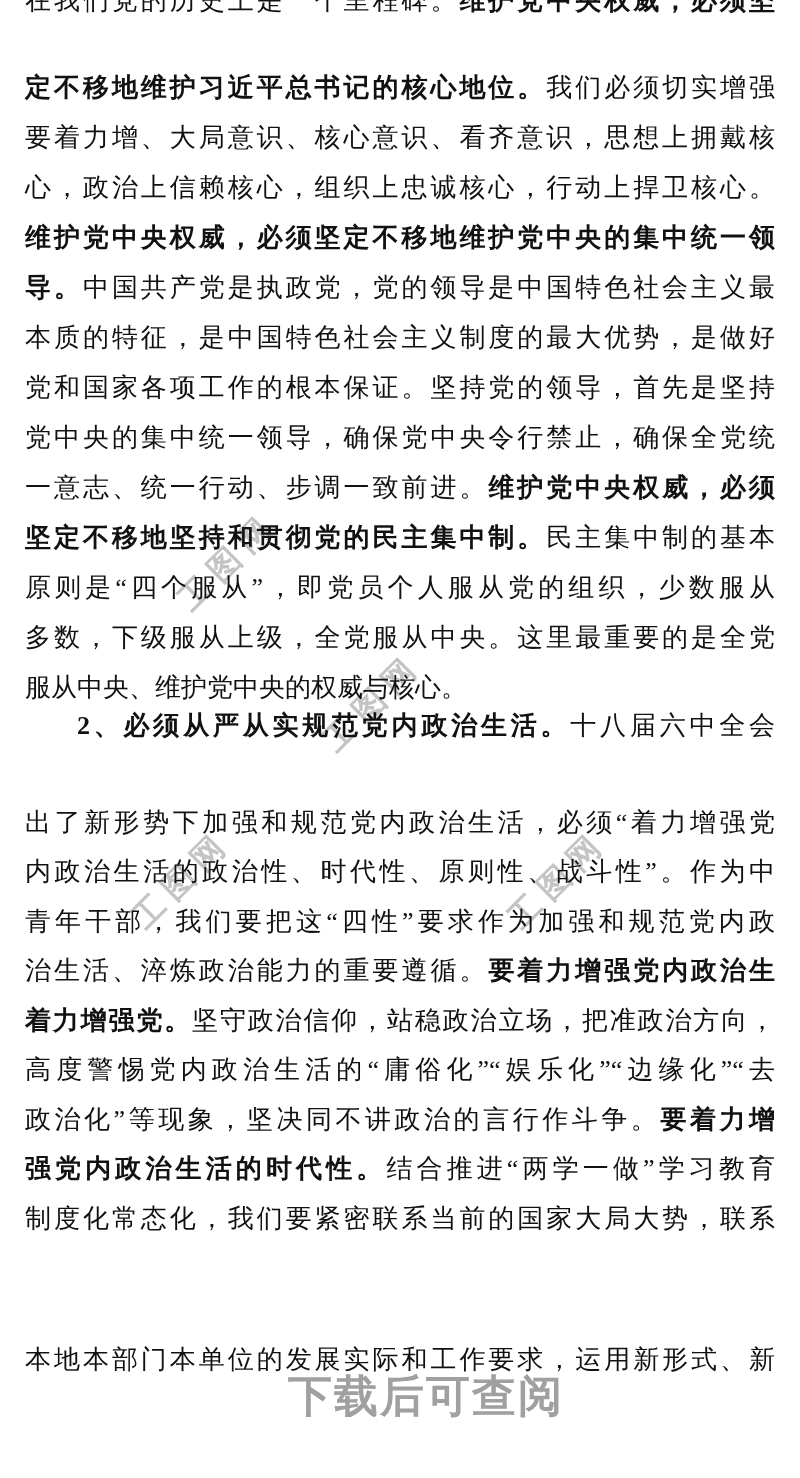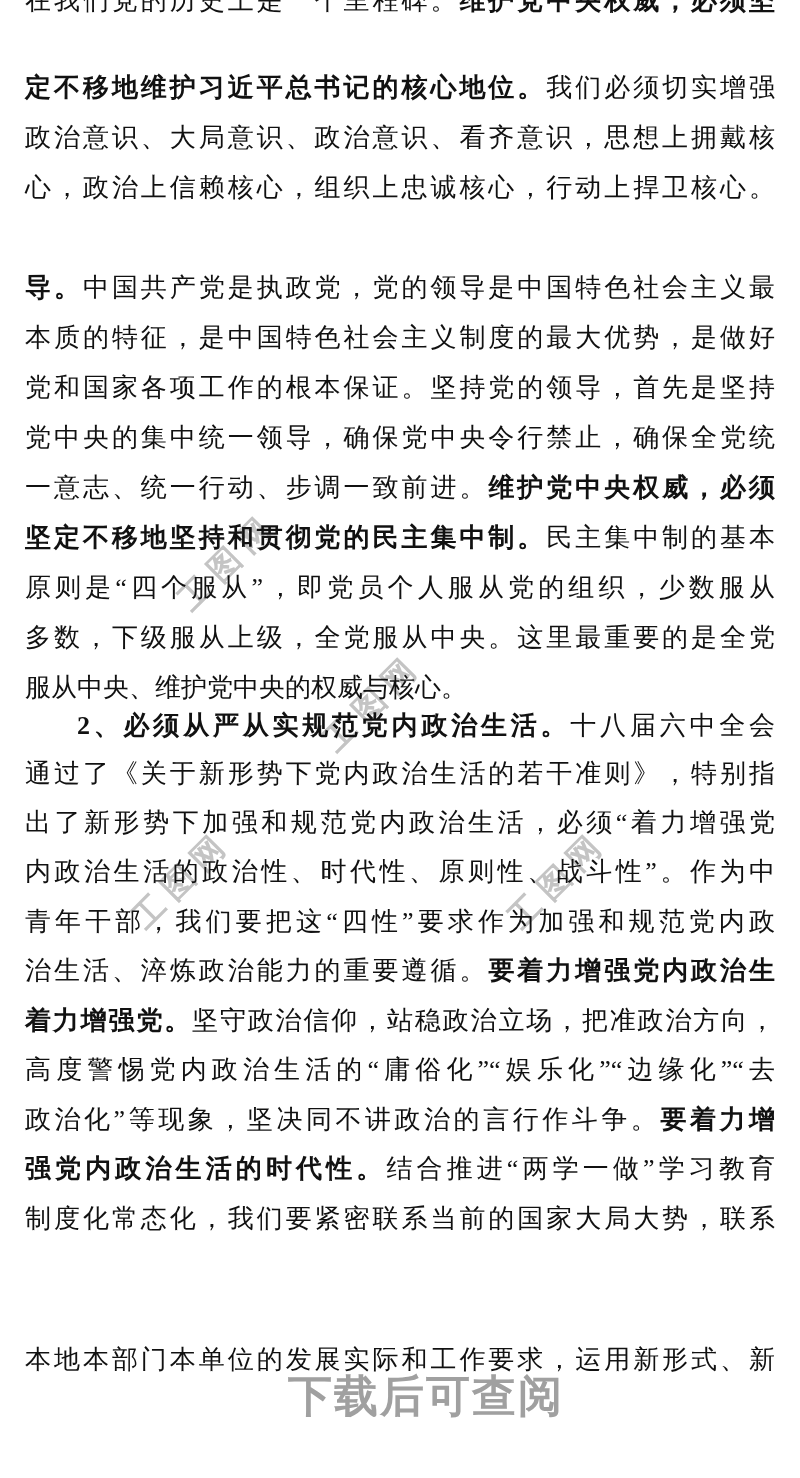--- a/index.html
+++ b/index.html
@@ -59,33 +59,33 @@
 <div class="page">
   <div id="watermark-layer">
       <span class="wm" style="left: 228px; top: 562px; color: rgb(196, 196, 196);">工图网</span>
       <span class="wm" style="left: 373px; top: 703px; color: rgb(196, 196, 196);">工图网</span>
       <span class="wm" style="left: 182px; top: 880px; color: rgb(196, 196, 196);">工图网</span>
       <span class="wm" style="left: 558px; top: 880px; color: rgb(196, 196, 196);">工图网</span>
     </div>
   <div id="text-layer" style="color: rgb(17, 17, 17); padding-left: 32px;">
       <div class="line" style="top: -16px;"><span class="seg">在我们党的历史上是一个里程碑。</span><span class="seg b">维护党中央权威，必须坚</span></div>
       <div class="line" style="top: 71px;"><span class="seg b">定不移地维护习近平总书记的核心地位。</span><span class="seg">我们必须切实增强</span></div>
-      <div class="line" style="top: 121px;"><span class="seg">政治意识、大局意识、政治意识、看齐意识，思想上拥戴核</span></div>
+      <div class="line" style="top: 121px;"><span class="seg">要着力增、大局意识、核心意识、看齐意识，思想上拥戴核</span></div>
       <div class="line" style="top: 171px;"><span class="seg">心，政治上信赖核心，组织上忠诚核心，行动上捍卫核心。</span></div>
+      <div class="line" style="top: 221px;"><span class="seg b">维护党中央权威，必须坚定不移地维护党中央的集中统一领</span></div>
       <div class="line" style="top: 271px;"><span class="seg b">导。</span><span class="seg">中国共产党是执政党，党的领导是中国特色社会主义最</span></div>
       <div class="line" style="top: 371px;"><span class="seg">党和国家各项工作的根本保证。坚持党的领导，首先是坚持</span></div>
       <div class="line" style="top: 321px;"><span class="seg">本质的特征，是中国特色社会主义制度的最大优势，是做好</span></div>
       <div class="line" style="top: 421px;"><span class="seg">党中央的集中统一领导，确保党中央令行禁止，确保全党统</span></div>
       <div class="line" style="top: 471px;"><span class="seg">一意志、统一行动、步调一致前进。</span><span class="seg b">维护党中央权威，必须</span></div>
       <div class="line" style="top: 521px;"><span class="seg b">坚定不移地坚持和贯彻党的民主集中制。</span><span class="seg">民主集中制的基本</span></div>
       <div class="line" style="top: 571px;"><span class="seg">原则是“四个服从”，即党员个人服从党的组织，少数服从</span></div>
       <div class="line" style="top: 621px;"><span class="seg">多数，下级服从上级，全党服从中央。这里最重要的是全党</span></div>
       <div class="line para-end" style="top: 671px;"><span class="seg">服从中央、维护党中央的权威与核心。</span></div>
       <div class="line indent" style="top: 709px;"><span class="seg b">2、必须从严从实规范党内政治生活。</span><span class="seg">十八届六中全会</span></div>
-      <div class="line" style="top: 757px;"><span class="seg">通过了《关于新形势下党内政治生活的若干准则》，特别指</span></div>
       <div class="line" style="top: 806px;"><span class="seg">出了新形势下加强和规范党内政治生活，必须“着力增强党</span></div>
       <div class="line" style="top: 855px;"><span class="seg">内政治生活的政治性、时代性、原则性、战斗性”。作为中</span></div>
       <div class="line" style="top: 905px;"><span class="seg">青年干部，我们要把这“四性”要求作为加强和规范党内政</span></div>
       <div class="line" style="top: 954px;"><span class="seg">治生活、淬炼政治能力的重要遵循。</span><span class="seg b">要着力增强党内政治生</span></div>
       <div class="line" style="top: 1004px;"><span class="seg b">着力增强党。</span><span class="seg">坚守政治信仰，站稳政治立场，把准政治方向，</span></div>
       <div class="line" style="top: 1053px;"><span class="seg">高度警惕党内政治生活的“庸俗化”“娱乐化”“边缘化”“去</span></div>
       <div class="line" style="top: 1103px;"><span class="seg">政治化”等现象，坚决同不讲政治的言行作斗争。</span><span class="seg b">要着力增</span></div>
       <div class="line" style="top: 1152px;"><span class="seg b">强党内政治生活的时代性。</span><span class="seg">结合推进“两学一做”学习教育</span></div>
       <div class="line" style="top: 1202px;"><span class="seg">制度化常态化，我们要紧密联系当前的国家大局大势，联系</span></div>
       <div class="line" style="top: 1318px; margin-top: 25px;"><span class="seg">本地本部门本单位的发展实际和工作要求，运用新形式、新</span></div>

